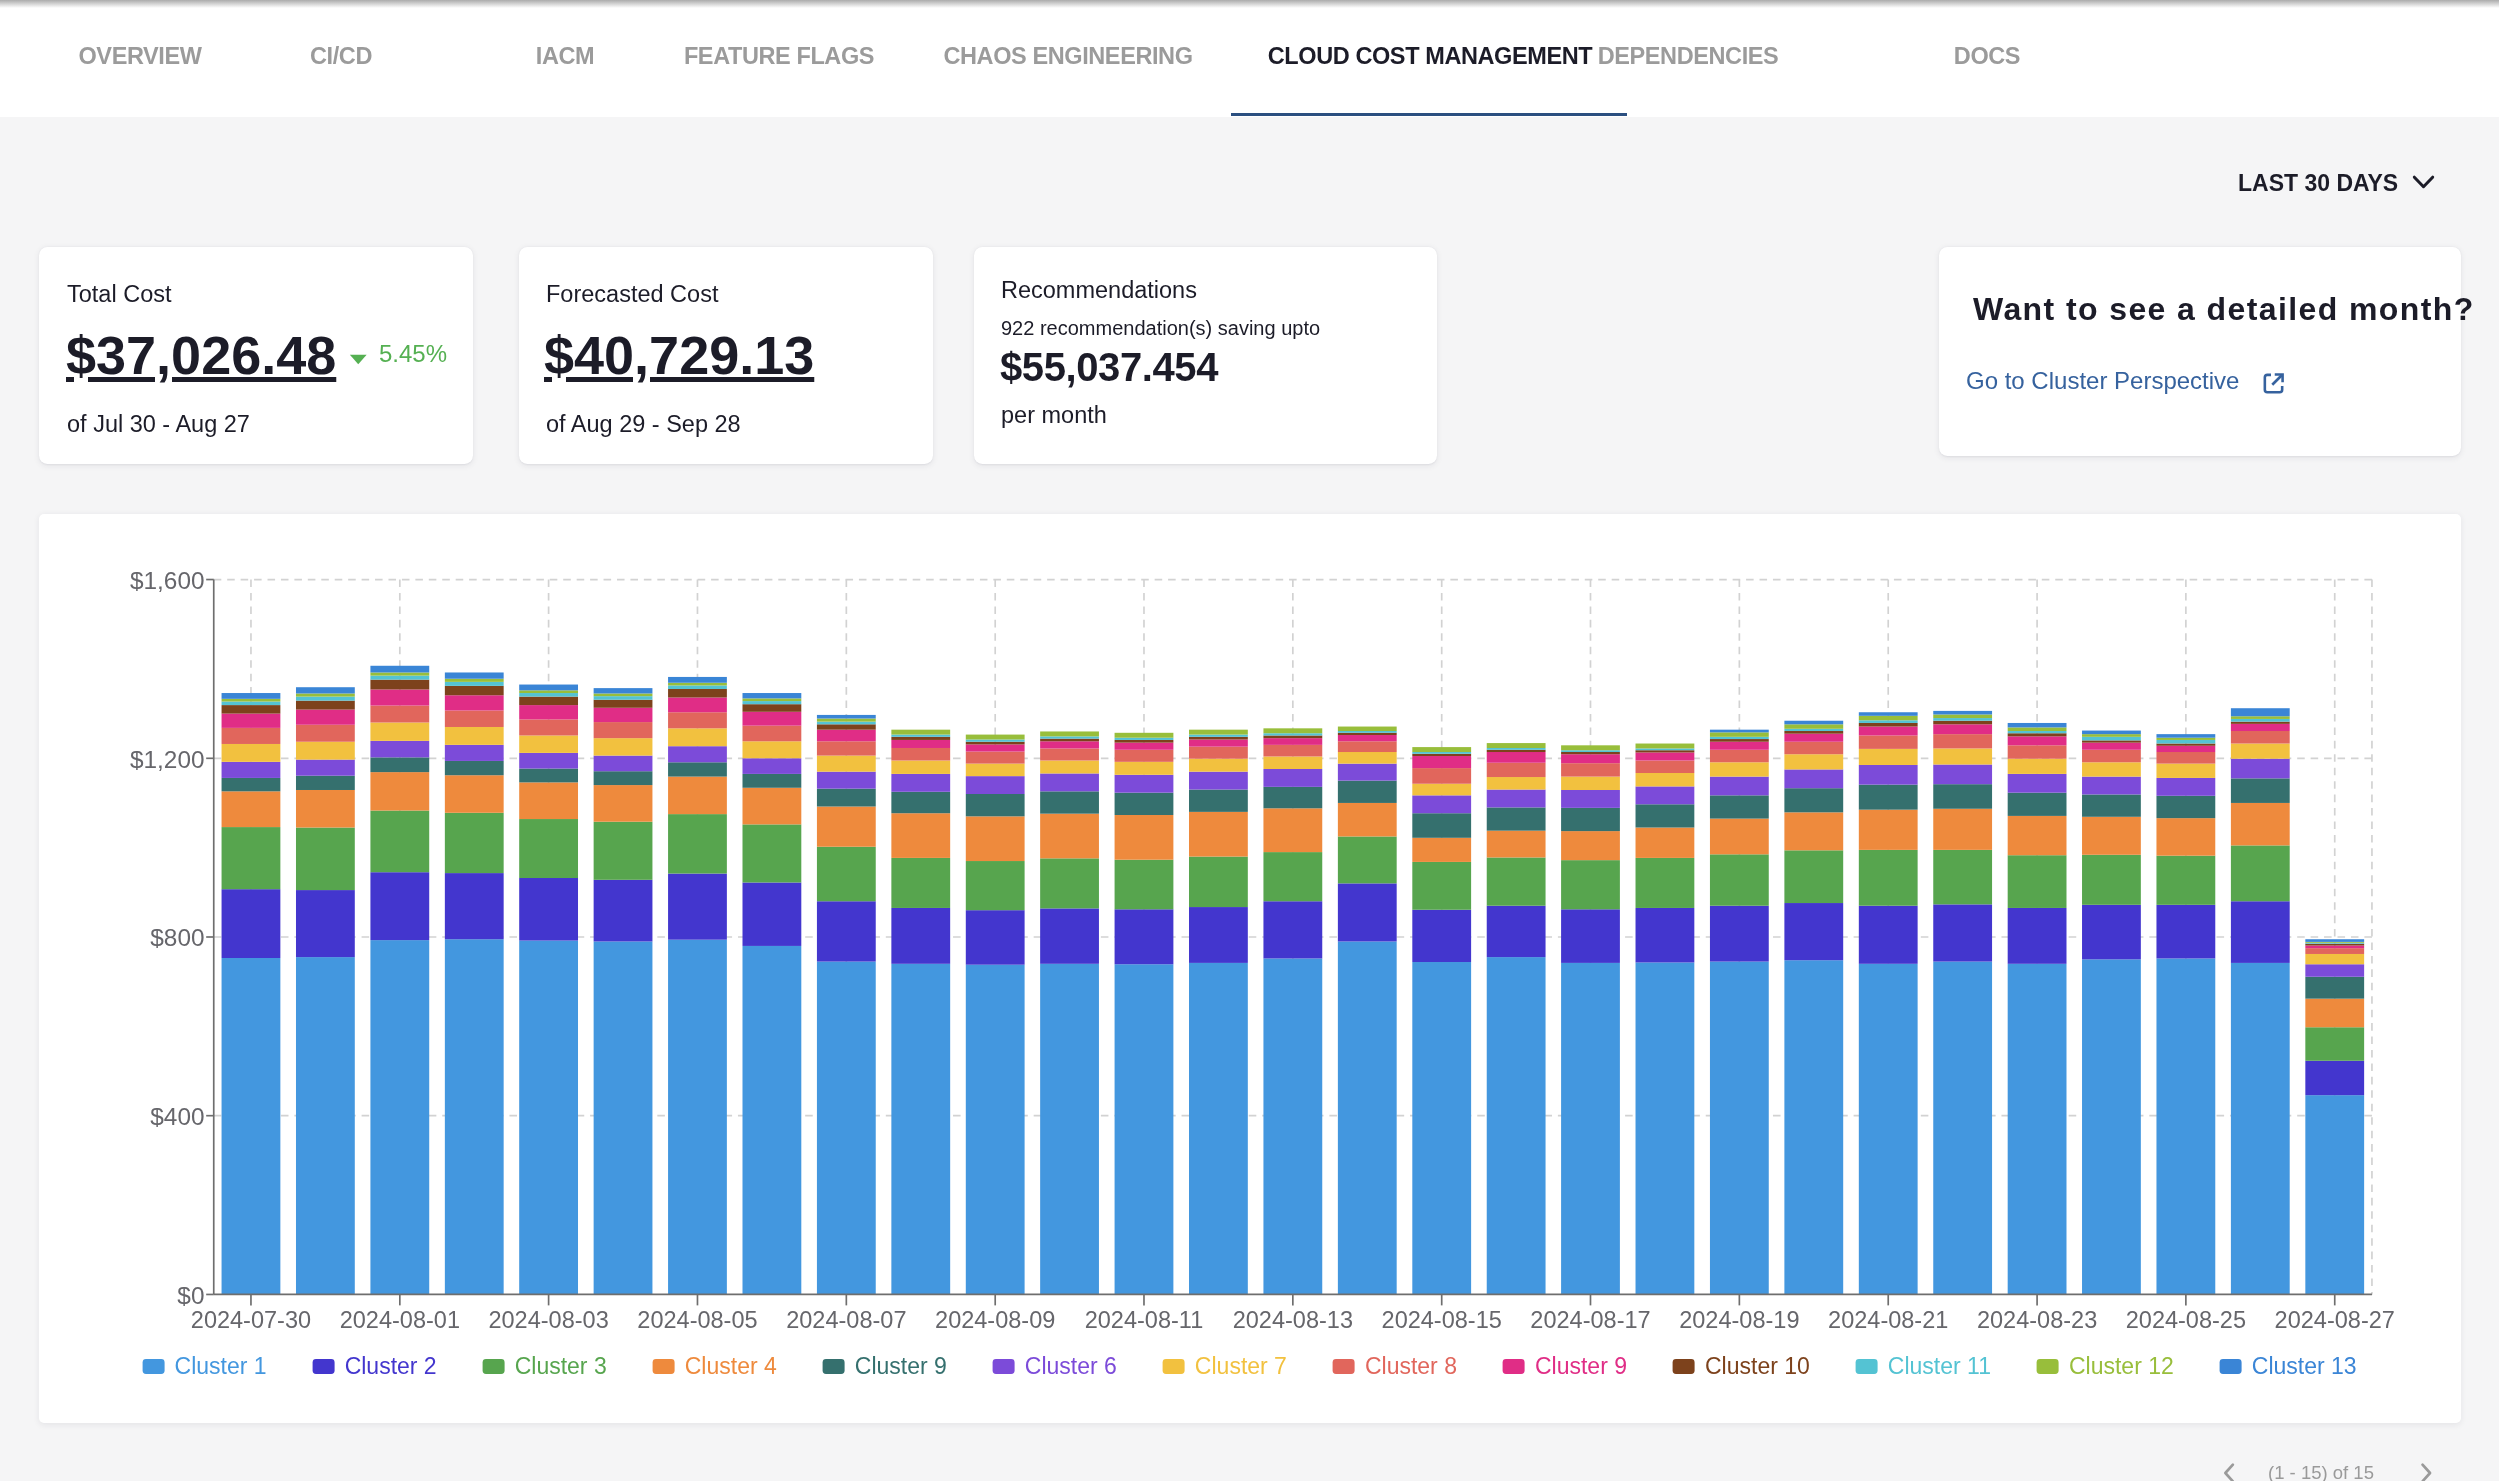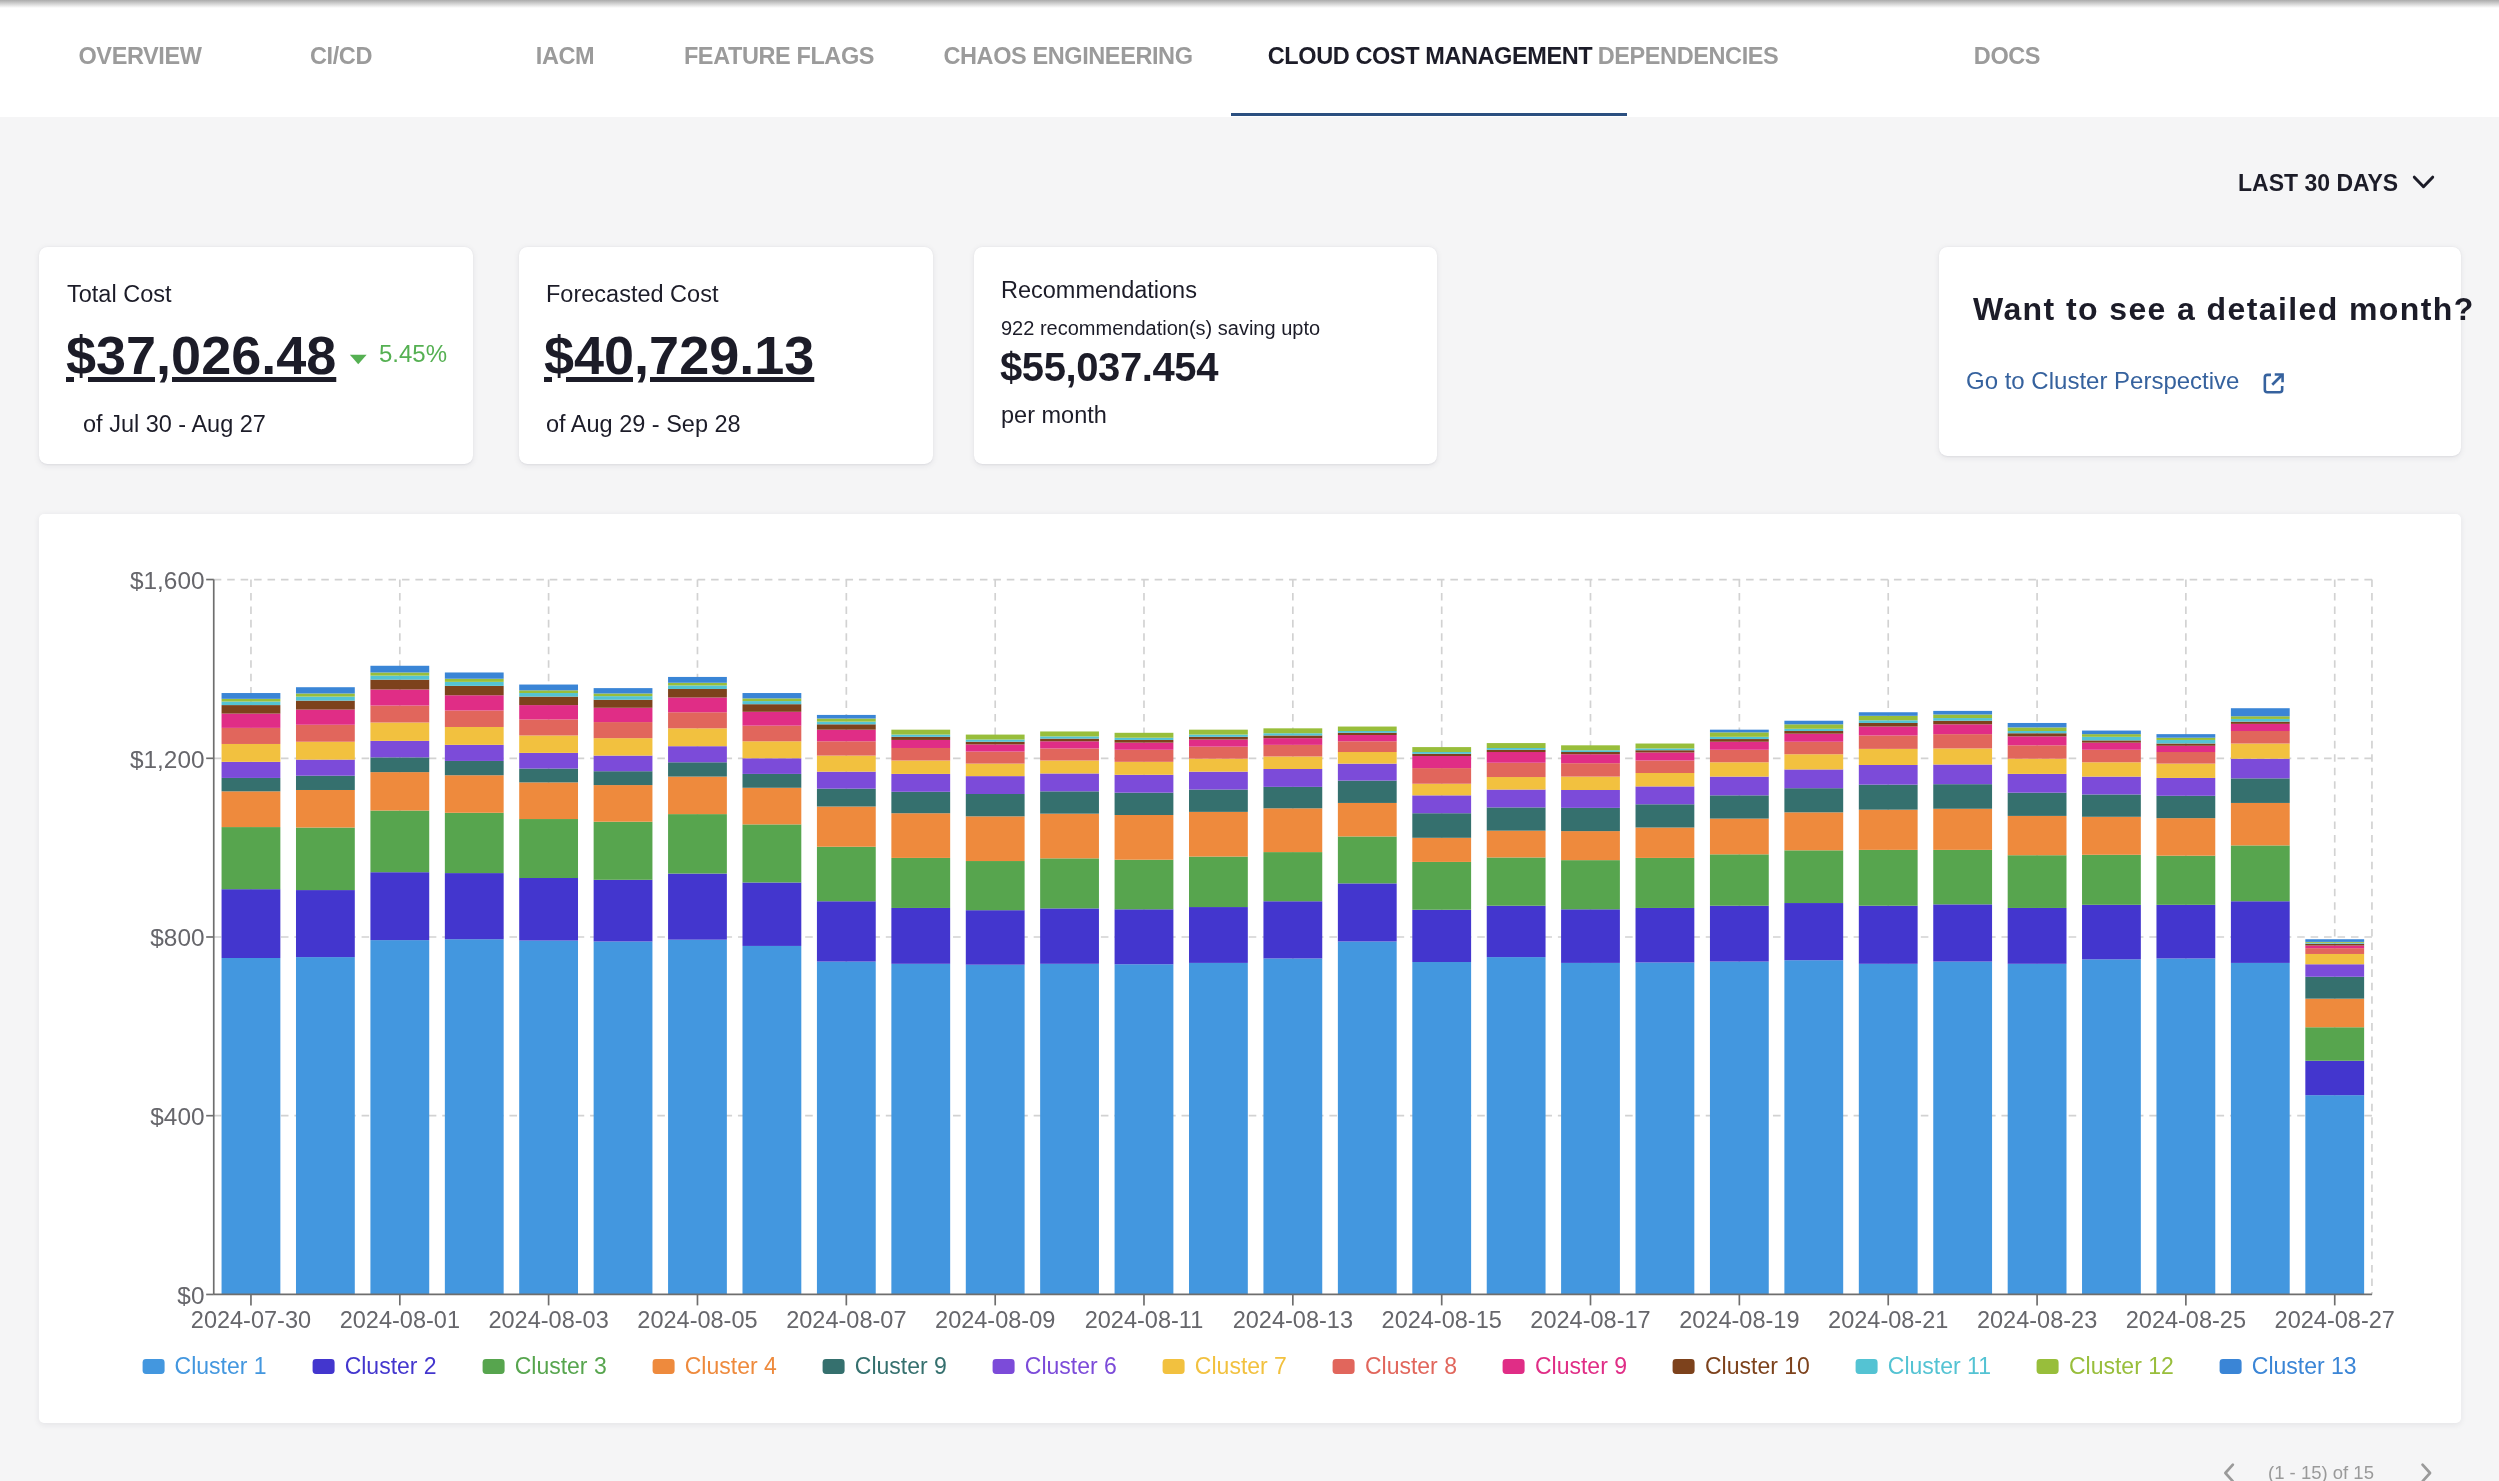--- a/index.html
+++ b/index.html
@@ -34,36 +34,36 @@
 <body>
 <div id="nav"></div>
 <div id="topshadow"></div>
 <div class="tab" style="left:140px;">OVERVIEW</div>
 <div class="tab" style="left:341px;">CI/CD</div>
 <div class="tab" style="left:565px;">IACM</div>
 <div class="tab" style="left:779px;">FEATURE FLAGS</div>
 <div class="tab" style="left:1068px;">CHAOS ENGINEERING</div>
 <div class="tab active" style="left:1430px;">CLOUD COST MANAGEMENT</div>
 <div class="tab" style="left:1688px;">DEPENDENCIES</div>
-<div class="tab" style="left:1987px;margin-left:20px;">DOCS</div>
+<div class="tab" style="left:1987px;">DOCS</div>
 <div id="underline"></div>
 
 <div id="lastdays">LAST 30 DAYS</div>
 <svg class="abs" style="left:2411px;top:173px" width="25" height="20" viewBox="0 0 30 24">
   <polyline points="4,5 15,16.5 26,5" fill="none" stroke="#1c1c28" stroke-width="3.6" stroke-linecap="round" stroke-linejoin="round"></polyline>
 </svg>
 
 <div class="card" style="left:39px; top:247px; width:434px; height:217px;"></div>
 <div class="ctitle" style="left:67px; top:281px;">Total Cost</div>
 <div class="cnum" style="left:66px; top:324px;">$37,026.48</div>
 <svg class="abs" style="left:349px; top:353px" width="18.5" height="12.6" viewBox="0 0 22 15">
   <polygon points="1,2 21,2 11,13.5" fill="#55b052"></polygon>
 </svg>
 <div class="abs" style="left:379px; top:340px; font-size:24px; color:#55b052;">5.45%</div>
-<div class="csub" style="left:67px; top:411px;margin-left:16px;">of Jul 30 - Aug 27</div>
+<div class="csub" style="left:67px; top:411px;">of Jul 30 - Aug 27</div>
 
 <div class="card" style="left:519px; top:247px; width:414px; height:217px;"></div>
 <div class="ctitle" style="left:546px; top:281px;">Forecasted Cost</div>
 <div class="cnum" style="left:544px; top:324px;">$40,729.13</div>
 <div class="csub" style="left:546px; top:411px;">of Aug 29 - Sep 28</div>
 
 <div class="card" style="left:974px; top:247px; width:463px; height:217px;"></div>
 <div class="ctitle" style="left:1001px; top:277px;">Recommendations</div>
 <div class="abs" style="left:1001px; top:317px; font-size:20px; color:#1c1c28;">922 recommendation(s) saving upto</div>
 <div class="abs" style="left:1000px; top:345px; font-size:40px; font-weight:bold; color:#1c1c28; letter-spacing:-0.4px;">$55,037.454</div>

